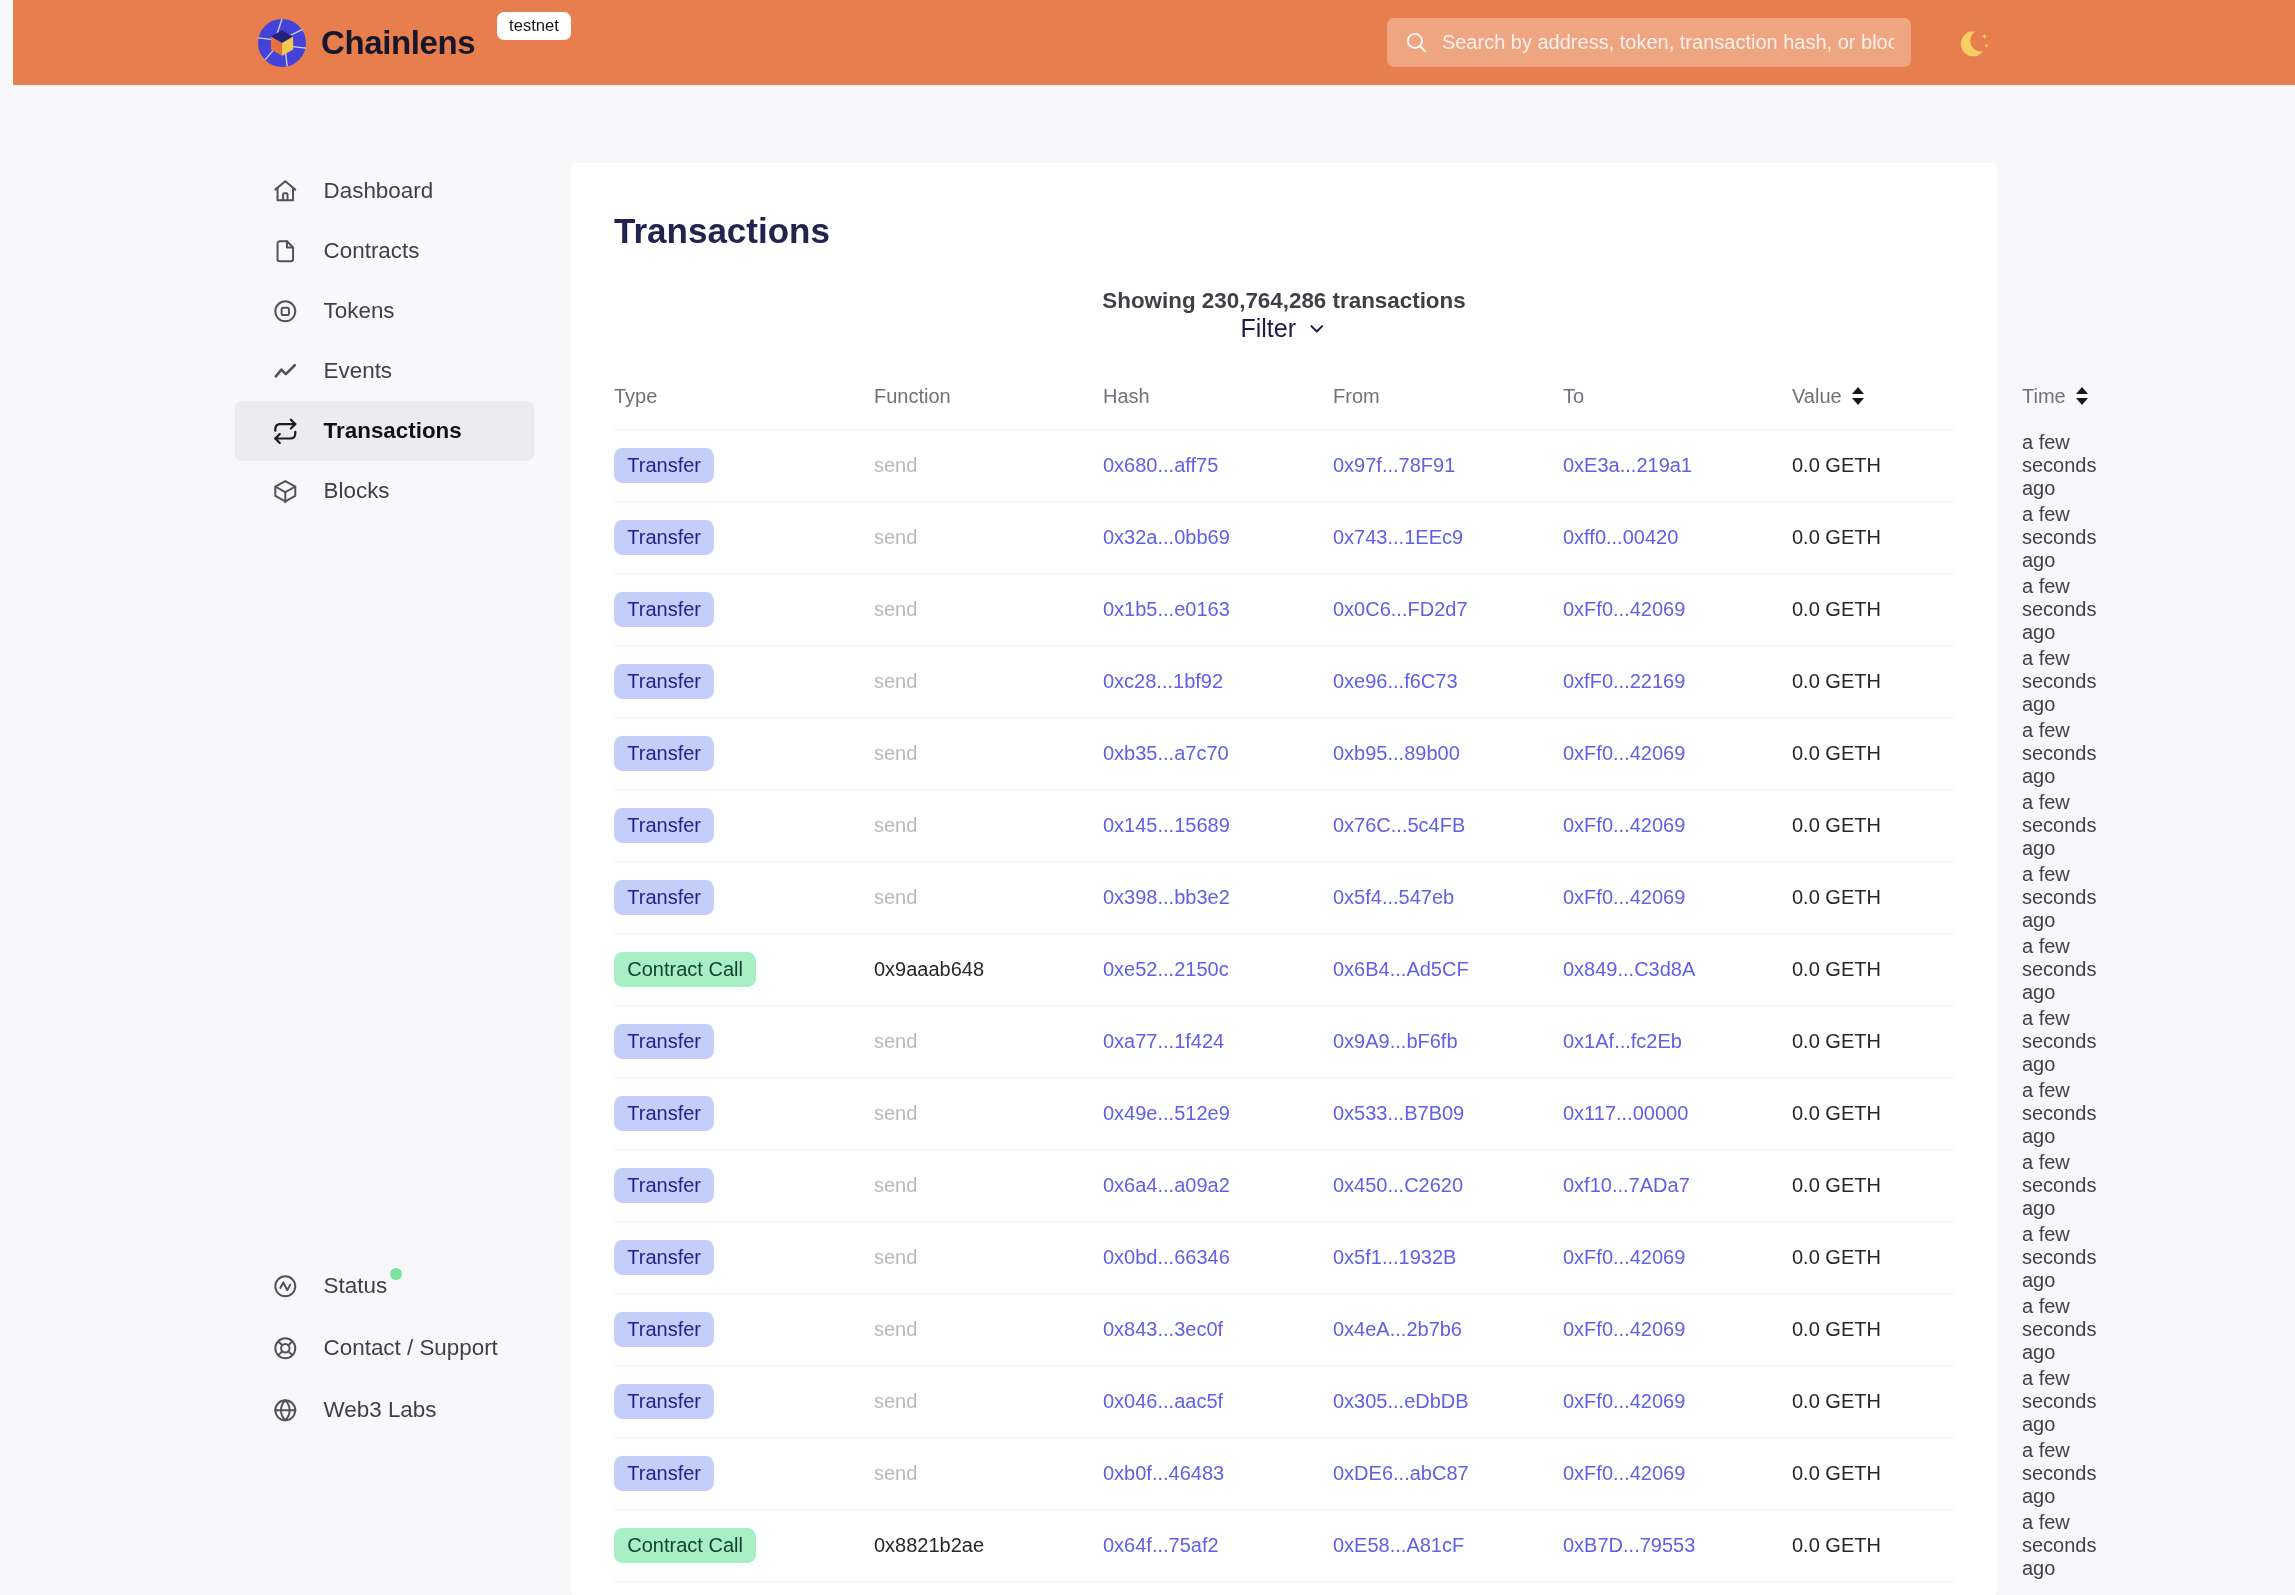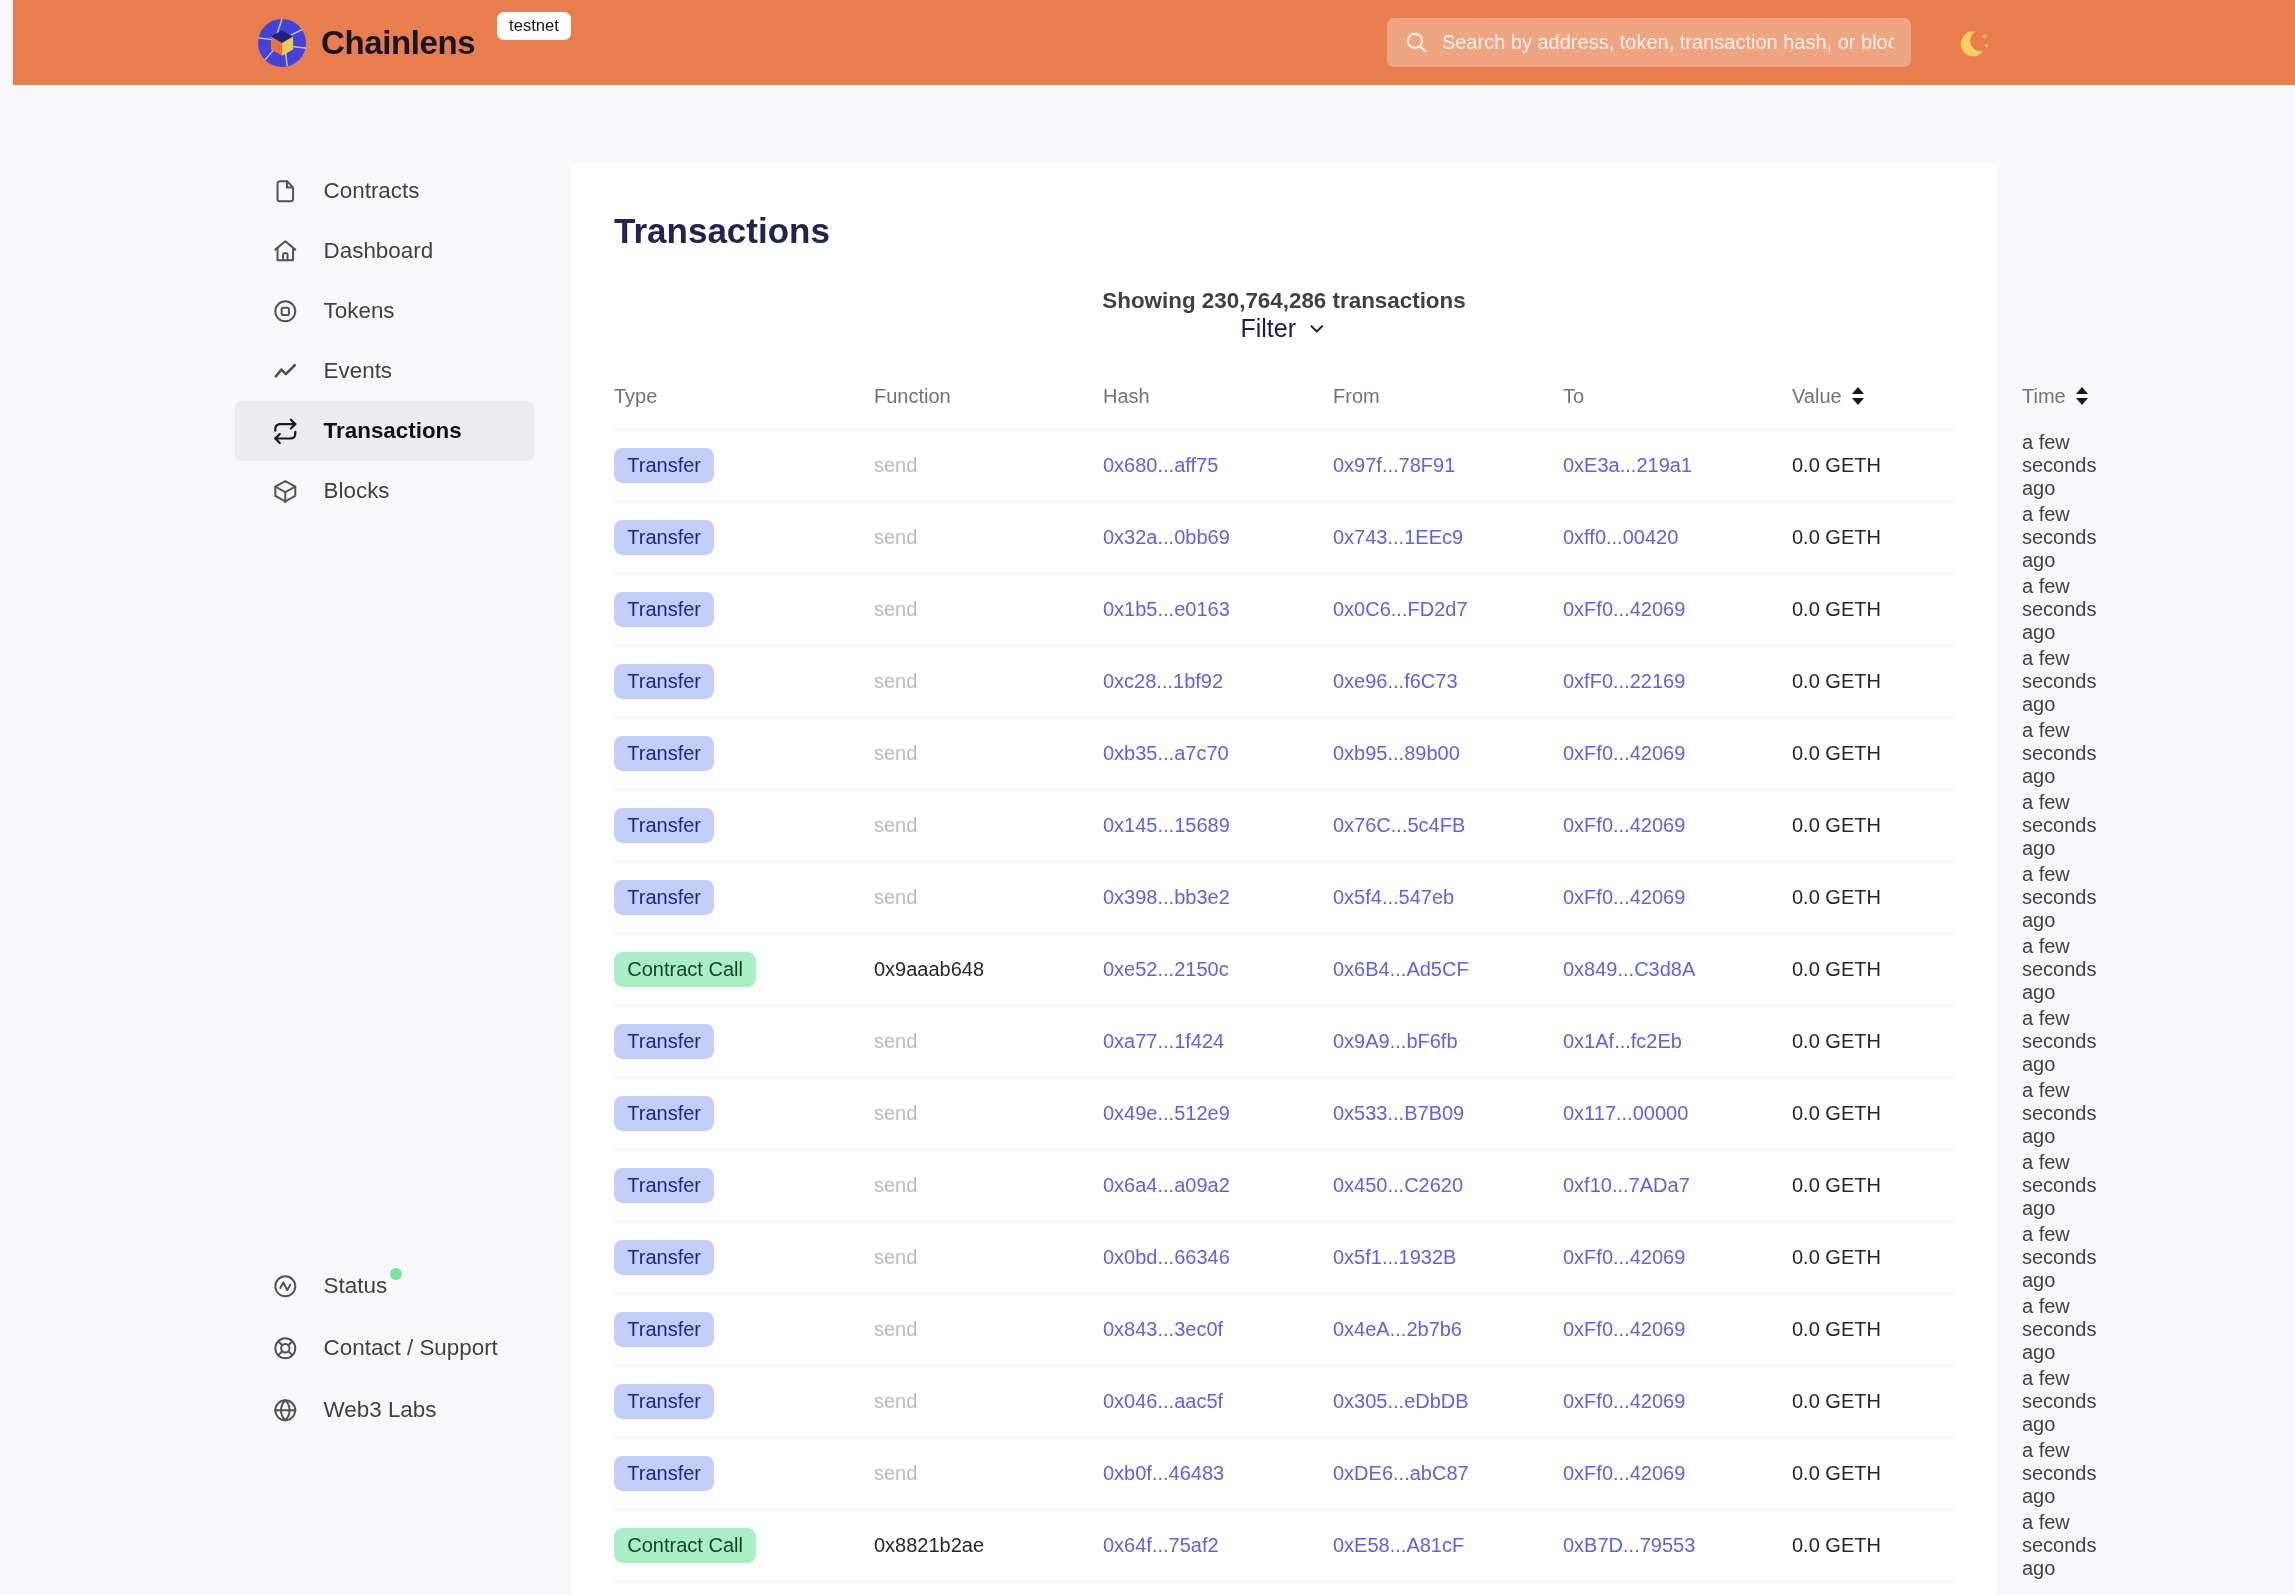--- a/index.html
+++ b/index.html
@@ -161,35 +161,35 @@
       <path d="M31 20.5l.7 1.6 1.6.7-1.6.7-.7 1.6-.7-1.6-1.6-.7 1.6-.7z" fill="#F6CE63"></path>
       <path d="M12 7.5l.6 1.3 1.3.6-1.3.6-.6 1.3-.6-1.3-1.3-.6 1.3-.6z" fill="#F6CE63"></path>
     </svg>
   </button>
 </header>
 
 <nav class="sidebar">
   <div class="nav-item">
     <span class="ic">
       <svg width="26.6" height="26.6" viewBox="0 0 24 24" fill="none" stroke="currentColor" stroke-width="1.8" stroke-linecap="round" stroke-linejoin="round">
-        <path d="M13.5 3H7a2 2 0 0 0-2 2v14a2 2 0 0 0 2 2h10a2 2 0 0 0 2-2V8.5z"></path>
-          <polyline points="13.5 3 13.5 8.5 19 8.5"></polyline>
-      </svg>
-    </span>
-    <span>Contracts</span>
-  </div>
-  <div class="nav-item">
-    <span class="ic">
-      <svg width="26.6" height="26.6" viewBox="0 0 24 24" fill="none" stroke="currentColor" stroke-width="1.8" stroke-linecap="round" stroke-linejoin="round">
         <path d="M3 10.5L12 3l9 7.5"></path>
           <path d="M5 9v11h14V9"></path>
           <path d="M10 20v-5.2a1 1 0 0 1 1-1h2a1 1 0 0 1 1 1V20"></path>
       </svg>
     </span>
     <span>Dashboard</span>
+  </div>
+  <div class="nav-item">
+    <span class="ic">
+      <svg width="26.6" height="26.6" viewBox="0 0 24 24" fill="none" stroke="currentColor" stroke-width="1.8" stroke-linecap="round" stroke-linejoin="round">
+        <path d="M13.5 3H7a2 2 0 0 0-2 2v14a2 2 0 0 0 2 2h10a2 2 0 0 0 2-2V8.5z"></path>
+          <polyline points="13.5 3 13.5 8.5 19 8.5"></polyline>
+      </svg>
+    </span>
+    <span>Contracts</span>
   </div>
   <div class="nav-item">
     <span class="ic">
       <svg width="26.6" height="26.6" viewBox="0 0 24 24" fill="none" stroke="currentColor" stroke-width="1.8" stroke-linejoin="round">
         <circle cx="12" cy="12" r="9"></circle>
           <rect x="8.7" y="8.7" width="6.6" height="6.6" rx="1.4"></rect>
       </svg>
     </span>
     <span>Tokens</span>
   </div>

